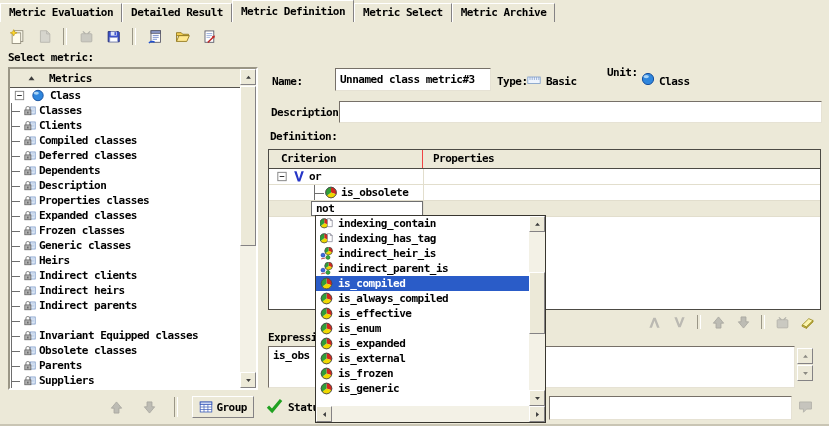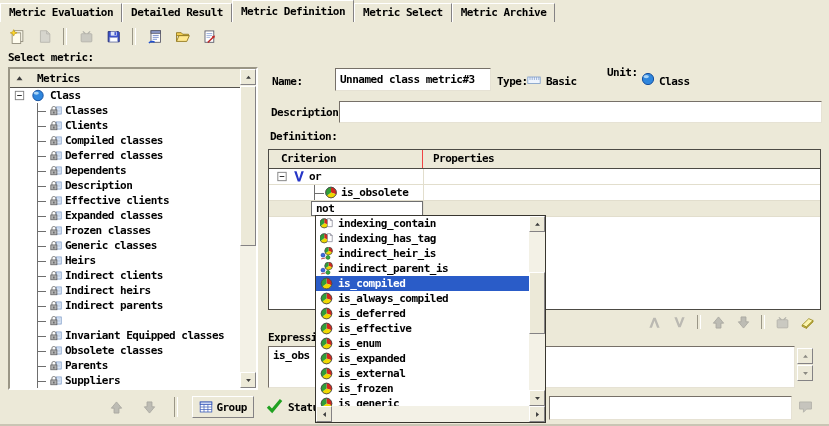--- a/index.html
+++ b/index.html
@@ -28,26 +28,26 @@
   .tbtn{width:22px;height:20px;display:flex;align-items:center;justify-content:center}
   .tbtn .ic{width:15px;height:15px}
   .tsep{width:2px;height:17px;border-left:1px solid #9a9686;border-right:1px solid #fff;margin:0 3px}
 
   #select-metric-label{position:absolute;left:8px;top:51px}
 
   
   #tree-panel{position:absolute;left:8px;top:67px;width:250px;height:323px;background:#fff;
     border:2px solid;border-color:#9a9686 #fff #fff #9a9686;box-sizing:border-box}
   .tree-header{position:absolute;left:0;top:0;right:16px;height:18px;background:#ece9d8;
-    border-bottom:1px solid #55534e;display:flex;align-items:center;padding-left:4px;gap:12px}
+    border-bottom:1px solid #55534e;display:flex;align-items:center;padding-left:16px;gap:12px}
   .tree-header .ic{width:11px;height:11px}
   #tree-body{position:absolute;left:0;top:19px;right:16px;bottom:0;overflow:hidden;background:#fff}
   .trow{height:15px;display:flex;align-items:center;white-space:nowrap}
   .trow.root{padding-left:3px;gap:3px}
-  .trow.child{padding-left:27px}
+  .trow.child{padding-left:1px}
   .trow .ic{width:14px;height:13px;margin-right:2px}
   .trow.root .ic.exp{width:13px;height:13px}
   .br{width:12px;height:15px;position:relative;flex:none}
   .br::before{content:"";position:absolute;left:0;top:0;bottom:0;border-left:1px solid #6e6e6e}
   .br::after{content:"";position:absolute;left:0;width:9px;top:50%;border-top:1px solid #6e6e6e}
   
   .vscroll{position:absolute;top:0;right:0;width:16px;bottom:0;background:#f3f1e6}
   .sbtn{width:16px;height:16px;background:#ece9d8;border:1px solid;border-color:#fff #848284 #848284 #fff;
     box-sizing:border-box;display:flex;align-items:center;justify-content:center;position:absolute}
   .sbtn .ic{width:9px;height:9px}
@@ -326,21 +326,21 @@
           <svg viewBox="0 0 14 14" width="100%" height="100%">
             <rect x="7.4" y="3.2" width="5.2" height="7.6" fill="#eaf2fc" stroke="#6f8fc0" stroke-width="0.8"></rect>
             <line x1="8.4" y1="5.2" x2="11.6" y2="5.2" stroke="#a8c0e0" stroke-width="0.8"></line>
             <line x1="8.4" y1="6.8" x2="11.6" y2="6.8" stroke="#a8c0e0" stroke-width="0.8"></line>
             <line x1="8.4" y1="8.4" x2="11.6" y2="8.4" stroke="#a8c0e0" stroke-width="0.8"></line>
             <path d="M2.6 6.4 V4.8 a2.1 2.1 0 0 1 4.2 0 V6.4" fill="none" stroke="#8f8f8f" stroke-width="1.2"></path>
             <rect x="1.4" y="6.4" width="6.6" height="5.2" fill="#b0b0b0" stroke="#5c5c5c" stroke-width="0.8"></rect>
             <rect x="4.1" y="8.2" width="1.2" height="2" fill="#4e4e4e"></rect>
           </svg>
         </span>
-        <span>Effective clients</span>
+        <span>Properties classes</span>
       </div>
       <div class="trow child">
         <span class="br"></span>
         <span class="ic">
           <svg viewBox="0 0 14 14" width="100%" height="100%">
             <rect x="7.4" y="3.2" width="5.2" height="7.6" fill="#eaf2fc" stroke="#6f8fc0" stroke-width="0.8"></rect>
             <line x1="8.4" y1="5.2" x2="11.6" y2="5.2" stroke="#a8c0e0" stroke-width="0.8"></line>
             <line x1="8.4" y1="6.8" x2="11.6" y2="6.8" stroke="#a8c0e0" stroke-width="0.8"></line>
             <line x1="8.4" y1="8.4" x2="11.6" y2="8.4" stroke="#a8c0e0" stroke-width="0.8"></line>
             <path d="M2.6 6.4 V4.8 a2.1 2.1 0 0 1 4.2 0 V6.4" fill="none" stroke="#8f8f8f" stroke-width="1.2"></path>
@@ -812,92 +812,80 @@
       <div class="dd-row">
         <span class="ic">
           <svg viewBox="0 0 14 14" width="100%" height="100%">
             <circle cx="7" cy="7" r="5.7" fill="#eee" stroke="#444" stroke-width="0.8"></circle>
             <path d="M7 7 L7 1.3 A5.7 5.7 0 0 1 12.4 8.9 Z" fill="#d3281e"></path>
             <path d="M7 7 L12.4 8.9 A5.7 5.7 0 0 1 2.4 10.4 Z" fill="#efd800"></path>
             <path d="M7 7 L2.4 10.4 A5.7 5.7 0 0 1 7 1.3 Z" fill="#2f9e38"></path>
             <circle cx="7" cy="7" r="5.7" fill="none" stroke="#444" stroke-width="0.8"></circle>
           </svg>
         </span>
-        <span>is_deferred</span>
+        <span>is_effective</span>
       </div>
       <div class="dd-row">
         <span class="ic">
           <svg viewBox="0 0 14 14" width="100%" height="100%">
             <circle cx="7" cy="7" r="5.7" fill="#eee" stroke="#444" stroke-width="0.8"></circle>
             <path d="M7 7 L7 1.3 A5.7 5.7 0 0 1 12.4 8.9 Z" fill="#d3281e"></path>
             <path d="M7 7 L12.4 8.9 A5.7 5.7 0 0 1 2.4 10.4 Z" fill="#efd800"></path>
             <path d="M7 7 L2.4 10.4 A5.7 5.7 0 0 1 7 1.3 Z" fill="#2f9e38"></path>
             <circle cx="7" cy="7" r="5.7" fill="none" stroke="#444" stroke-width="0.8"></circle>
           </svg>
         </span>
-        <span>is_effective</span>
+        <span>is_enum</span>
       </div>
       <div class="dd-row">
         <span class="ic">
           <svg viewBox="0 0 14 14" width="100%" height="100%">
             <circle cx="7" cy="7" r="5.7" fill="#eee" stroke="#444" stroke-width="0.8"></circle>
             <path d="M7 7 L7 1.3 A5.7 5.7 0 0 1 12.4 8.9 Z" fill="#d3281e"></path>
             <path d="M7 7 L12.4 8.9 A5.7 5.7 0 0 1 2.4 10.4 Z" fill="#efd800"></path>
             <path d="M7 7 L2.4 10.4 A5.7 5.7 0 0 1 7 1.3 Z" fill="#2f9e38"></path>
             <circle cx="7" cy="7" r="5.7" fill="none" stroke="#444" stroke-width="0.8"></circle>
           </svg>
         </span>
-        <span>is_enum</span>
+        <span>is_expanded</span>
       </div>
       <div class="dd-row">
         <span class="ic">
           <svg viewBox="0 0 14 14" width="100%" height="100%">
             <circle cx="7" cy="7" r="5.7" fill="#eee" stroke="#444" stroke-width="0.8"></circle>
             <path d="M7 7 L7 1.3 A5.7 5.7 0 0 1 12.4 8.9 Z" fill="#d3281e"></path>
             <path d="M7 7 L12.4 8.9 A5.7 5.7 0 0 1 2.4 10.4 Z" fill="#efd800"></path>
             <path d="M7 7 L2.4 10.4 A5.7 5.7 0 0 1 7 1.3 Z" fill="#2f9e38"></path>
             <circle cx="7" cy="7" r="5.7" fill="none" stroke="#444" stroke-width="0.8"></circle>
           </svg>
         </span>
-        <span>is_expanded</span>
+        <span>is_external</span>
       </div>
       <div class="dd-row">
         <span class="ic">
           <svg viewBox="0 0 14 14" width="100%" height="100%">
             <circle cx="7" cy="7" r="5.7" fill="#eee" stroke="#444" stroke-width="0.8"></circle>
             <path d="M7 7 L7 1.3 A5.7 5.7 0 0 1 12.4 8.9 Z" fill="#d3281e"></path>
             <path d="M7 7 L12.4 8.9 A5.7 5.7 0 0 1 2.4 10.4 Z" fill="#efd800"></path>
             <path d="M7 7 L2.4 10.4 A5.7 5.7 0 0 1 7 1.3 Z" fill="#2f9e38"></path>
             <circle cx="7" cy="7" r="5.7" fill="none" stroke="#444" stroke-width="0.8"></circle>
           </svg>
         </span>
-        <span>is_external</span>
+        <span>is_frozen</span>
       </div>
       <div class="dd-row">
         <span class="ic">
           <svg viewBox="0 0 14 14" width="100%" height="100%">
             <circle cx="7" cy="7" r="5.7" fill="#eee" stroke="#444" stroke-width="0.8"></circle>
             <path d="M7 7 L7 1.3 A5.7 5.7 0 0 1 12.4 8.9 Z" fill="#d3281e"></path>
             <path d="M7 7 L12.4 8.9 A5.7 5.7 0 0 1 2.4 10.4 Z" fill="#efd800"></path>
             <path d="M7 7 L2.4 10.4 A5.7 5.7 0 0 1 7 1.3 Z" fill="#2f9e38"></path>
             <circle cx="7" cy="7" r="5.7" fill="none" stroke="#444" stroke-width="0.8"></circle>
           </svg>
         </span>
-        <span>is_frozen</span>
-      </div>
-      <div class="dd-row">
-        <span class="ic">
-          <svg viewBox="0 0 14 14" width="100%" height="100%">
-            <circle cx="7" cy="7" r="5.7" fill="#eee" stroke="#444" stroke-width="0.8"></circle>
-            <path d="M7 7 L7 1.3 A5.7 5.7 0 0 1 12.4 8.9 Z" fill="#d3281e"></path>
-            <path d="M7 7 L12.4 8.9 A5.7 5.7 0 0 1 2.4 10.4 Z" fill="#efd800"></path>
-            <path d="M7 7 L2.4 10.4 A5.7 5.7 0 0 1 7 1.3 Z" fill="#2f9e38"></path>
-            <circle cx="7" cy="7" r="5.7" fill="none" stroke="#444" stroke-width="0.8"></circle>
-          </svg>
-        </span>
         <span>is_generic</span>
       </div>
     </div>
   <div id="dd-vscroll">
     <div class="sbtn" style="top:0" id="dd-sb-up">
         <span class="ic">
           <svg viewBox="0 0 14 14" width="100%" height="100%">
             <path d="M7 4.4 L10.8 8.8 H3.2 Z" fill="#3c3c3c"></path>
           </svg>
         </span>

